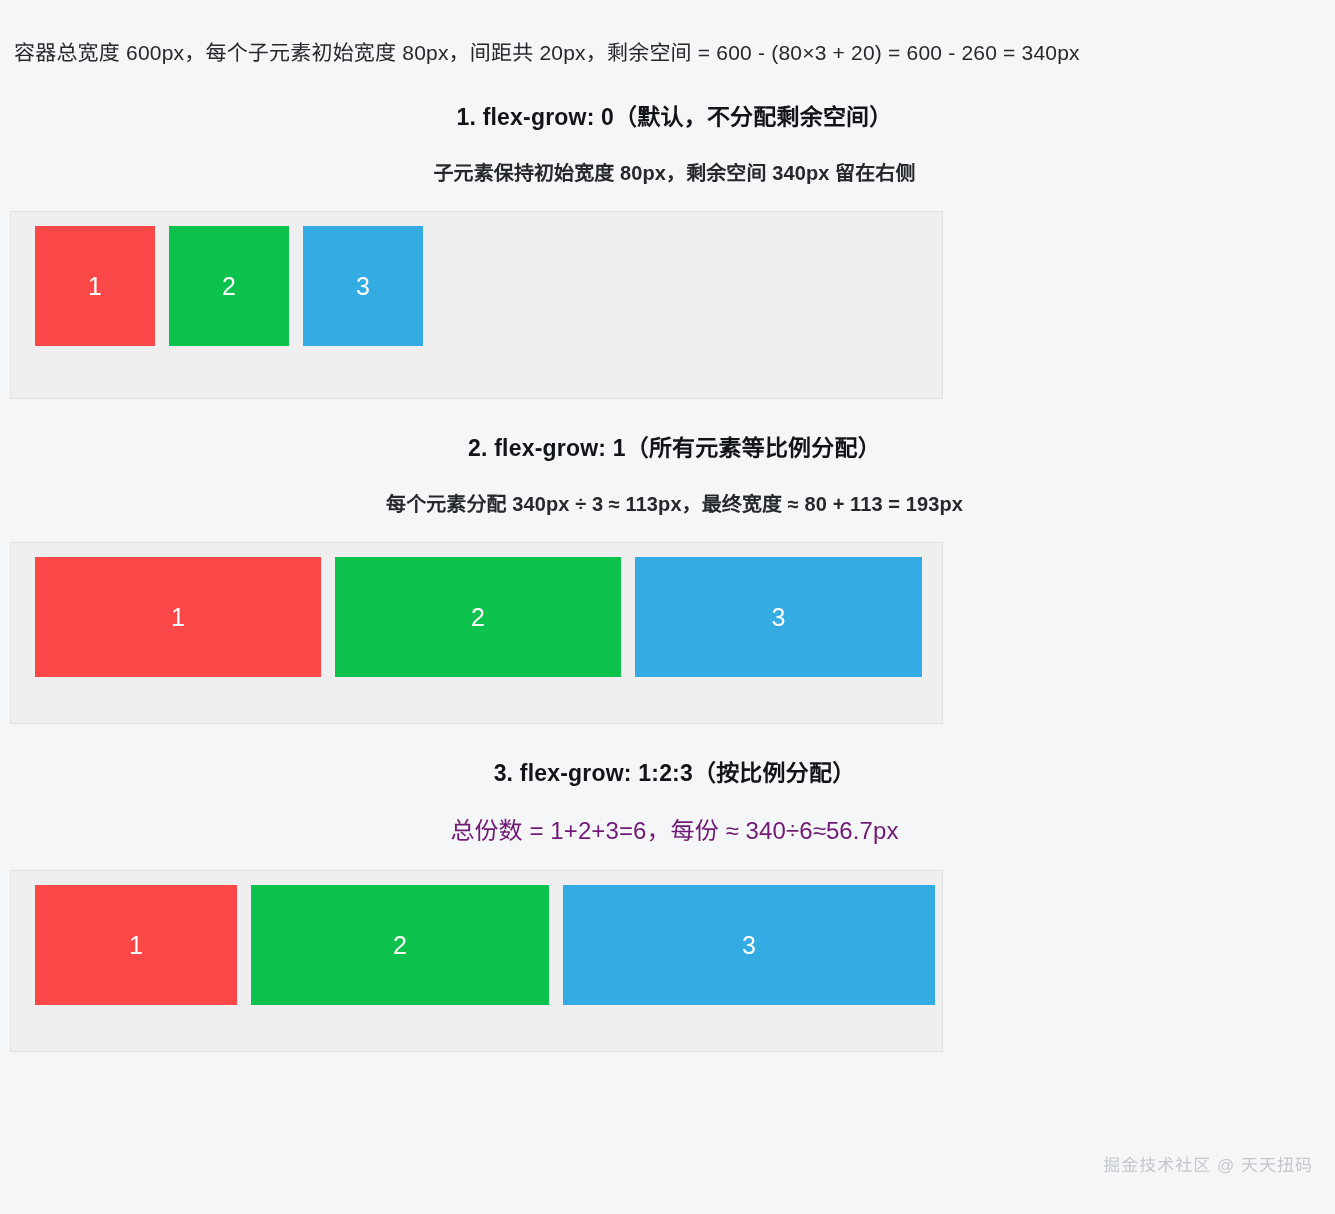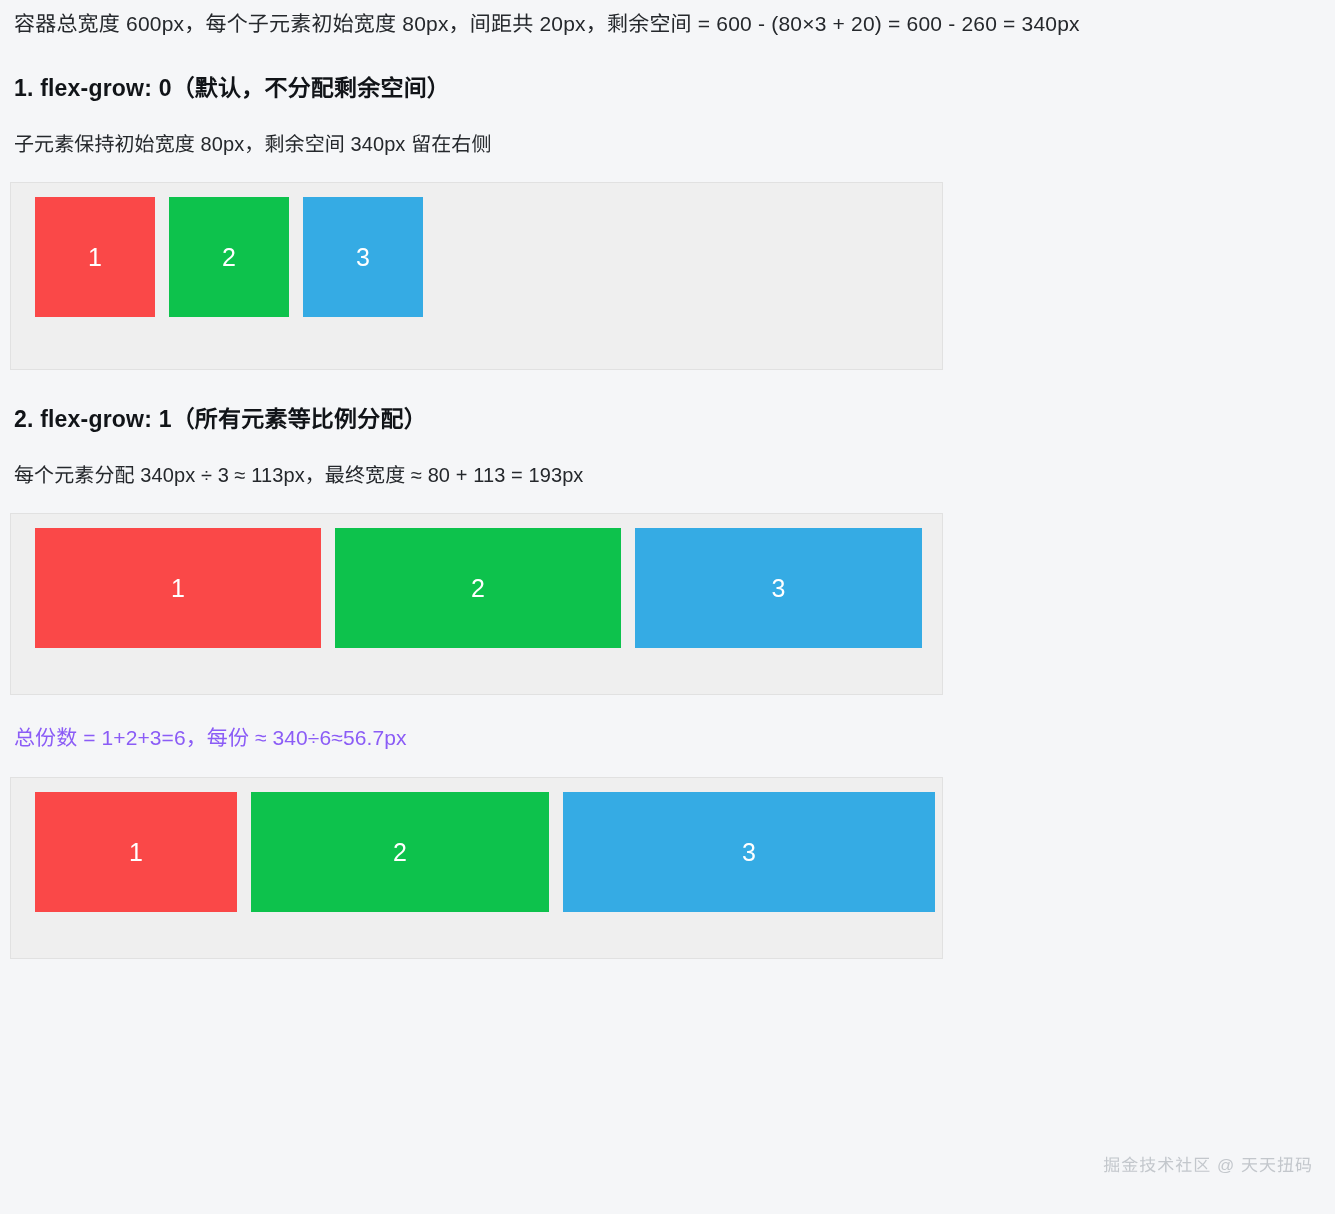--- a/index.html
+++ b/index.html
@@ -11,59 +11,61 @@
     width: 1335px;
     height: 1214px;
     background: #f5f6f8;
     font-family: "Liberation Sans", "DejaVu Sans", sans-serif;
     color: #1a1a1a;
     overflow: hidden;
     position: relative;
   }
 
   .page {
-    padding: 9px 0 0 10px;
+    padding: 38px 0 0 10px;
     box-sizing: border-box;
   }
 
   .intro {
     font-size: 21px;
     line-height: 1.45;
     color: #25282c;
     margin: 0 0 0 4px;
     letter-spacing: 0.2px;
   }
 
   .section {
     margin-top: 0;
+    text-align: center;
   }
 
   .section-title {
     font-size: 23px;
     font-weight: bold;
     color: #111418;
     margin: 30px 0 0 4px;
     letter-spacing: 0.2px;
   }
 
   .section-note {
     font-size: 20px;
     line-height: 1.55;
     color: #25282c;
     margin: 26px 0 0 4px;
     letter-spacing: 0.1px;
+    font-weight: bold;
   }
 
   .note-lines {
     margin: 26px 0 0 4px;
   }
   .note-lines .note-line {
-    font-size: 21px;
+    font-size: 24px;
     line-height: 34px;
-    color: #8b5cf6;
+    color: #701a75;
     letter-spacing: 0.1px;
   }
 
   .demo-box {
     box-sizing: border-box;
     width: 933px;
     background: #efefef;
     border: 1px solid #e1e1e1;
     display: flex;
     align-items: flex-start;
@@ -134,20 +136,21 @@
       <div class="item" style="background-color: rgb(13, 194, 76); width: 286px;">
         <span>2</span>
       </div>
       <div class="item" style="background-color: rgb(53, 171, 228); width: 287px;">
         <span>3</span>
       </div>
     </div>
   </div>
 
   <div class="section">
+    <h2 class="section-title">3. flex-grow: 1:2:3（按比例分配）</h2>
     <div class="note-lines">
       <div class="note-line">总份数 = 1+2+3=6，每份 ≈ 340÷6≈56.7px</div>
     </div>
     <div class="demo-box h3">
       <div class="item" style="background-color: rgb(250, 72, 72); width: 202px;">
         <span>1</span>
       </div>
       <div class="item" style="background-color: rgb(13, 194, 76); width: 298px;">
         <span>2</span>
       </div>

